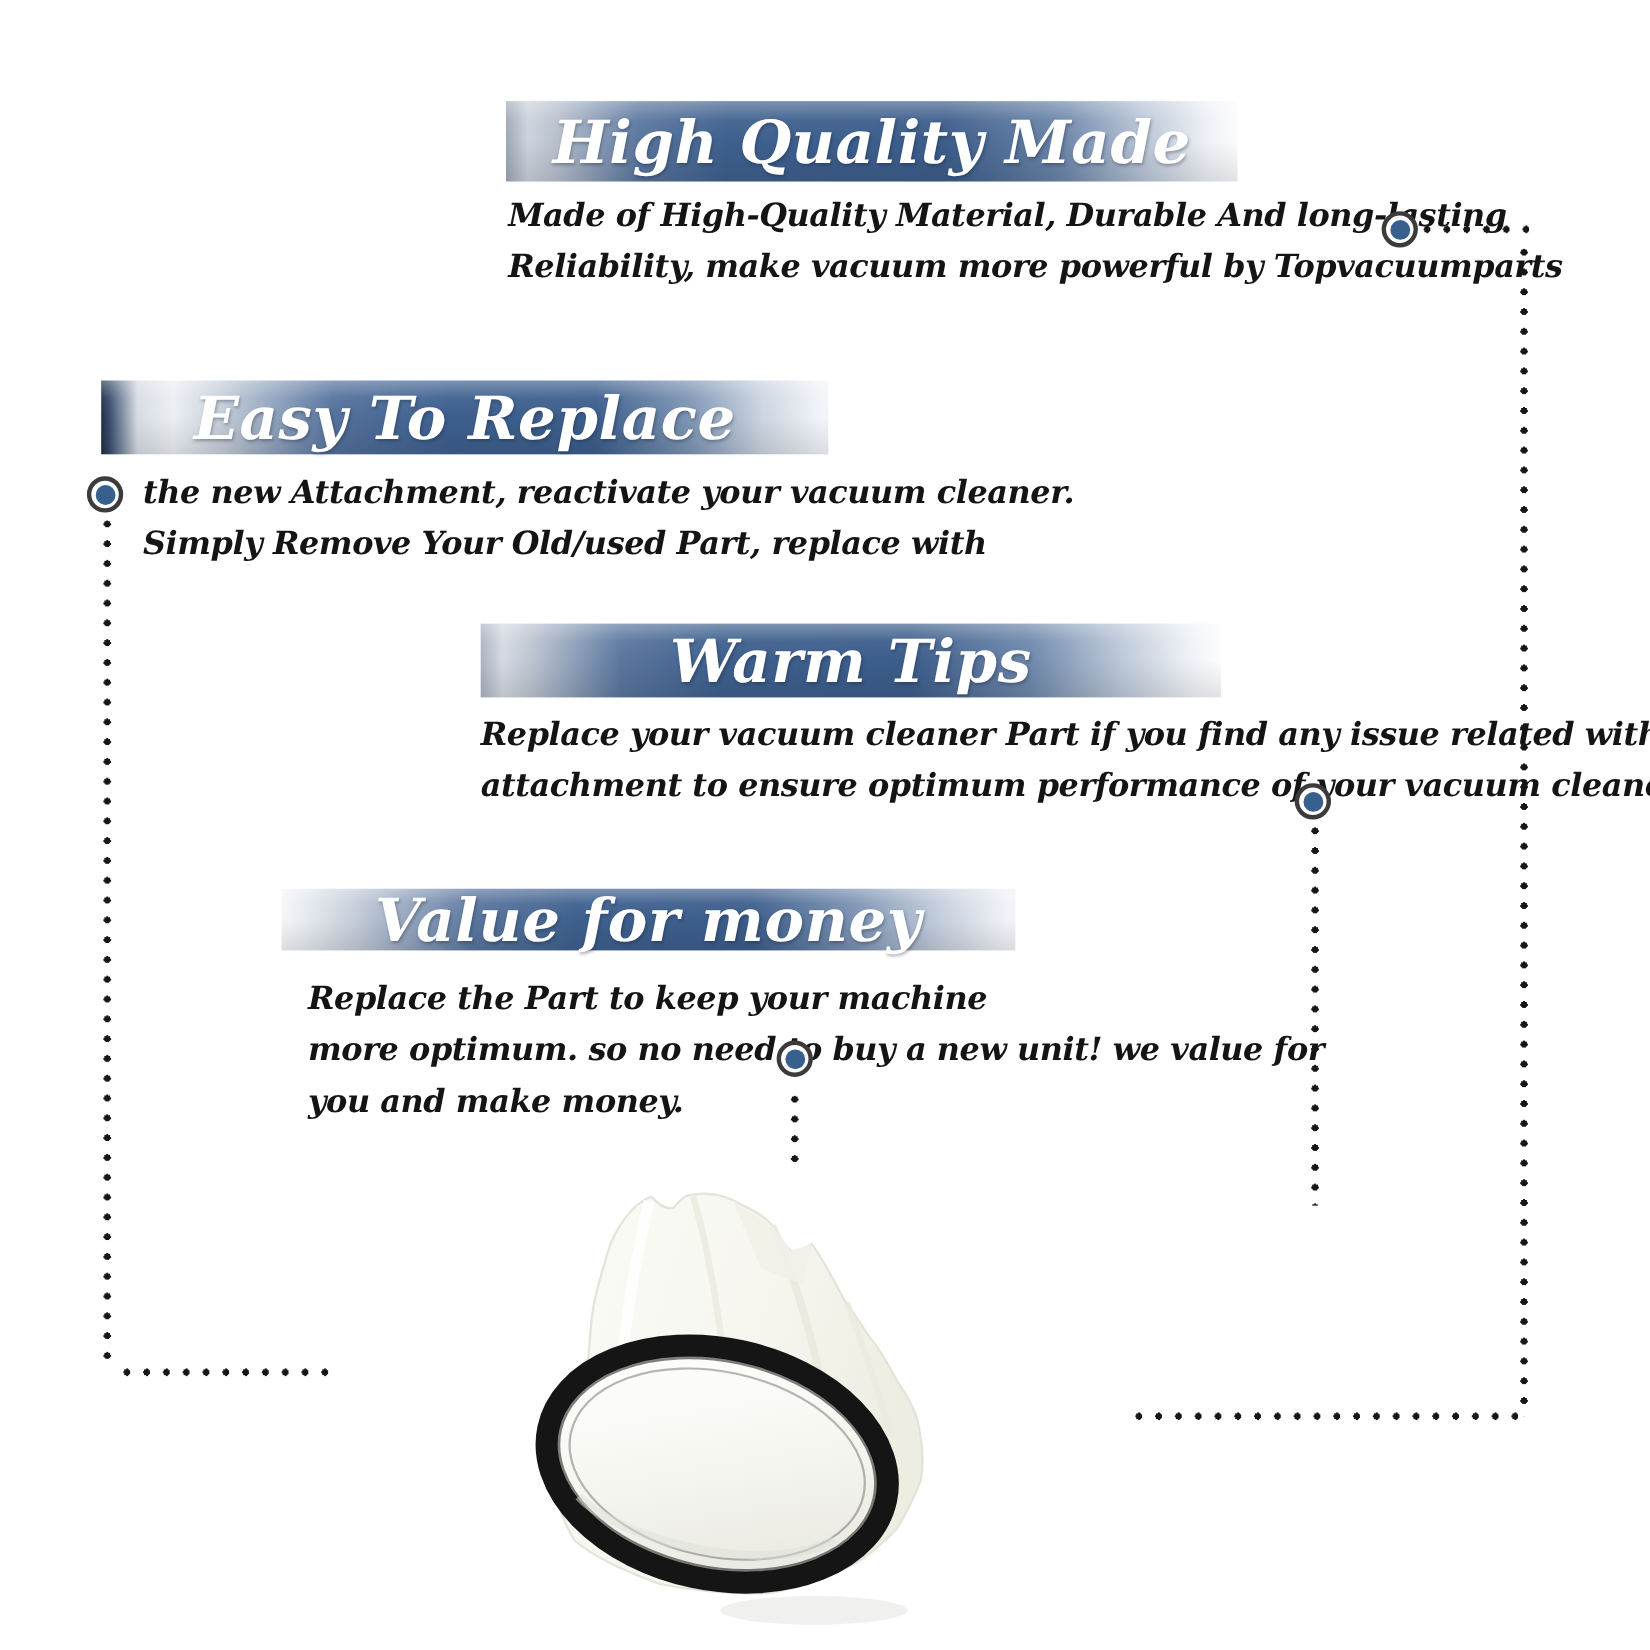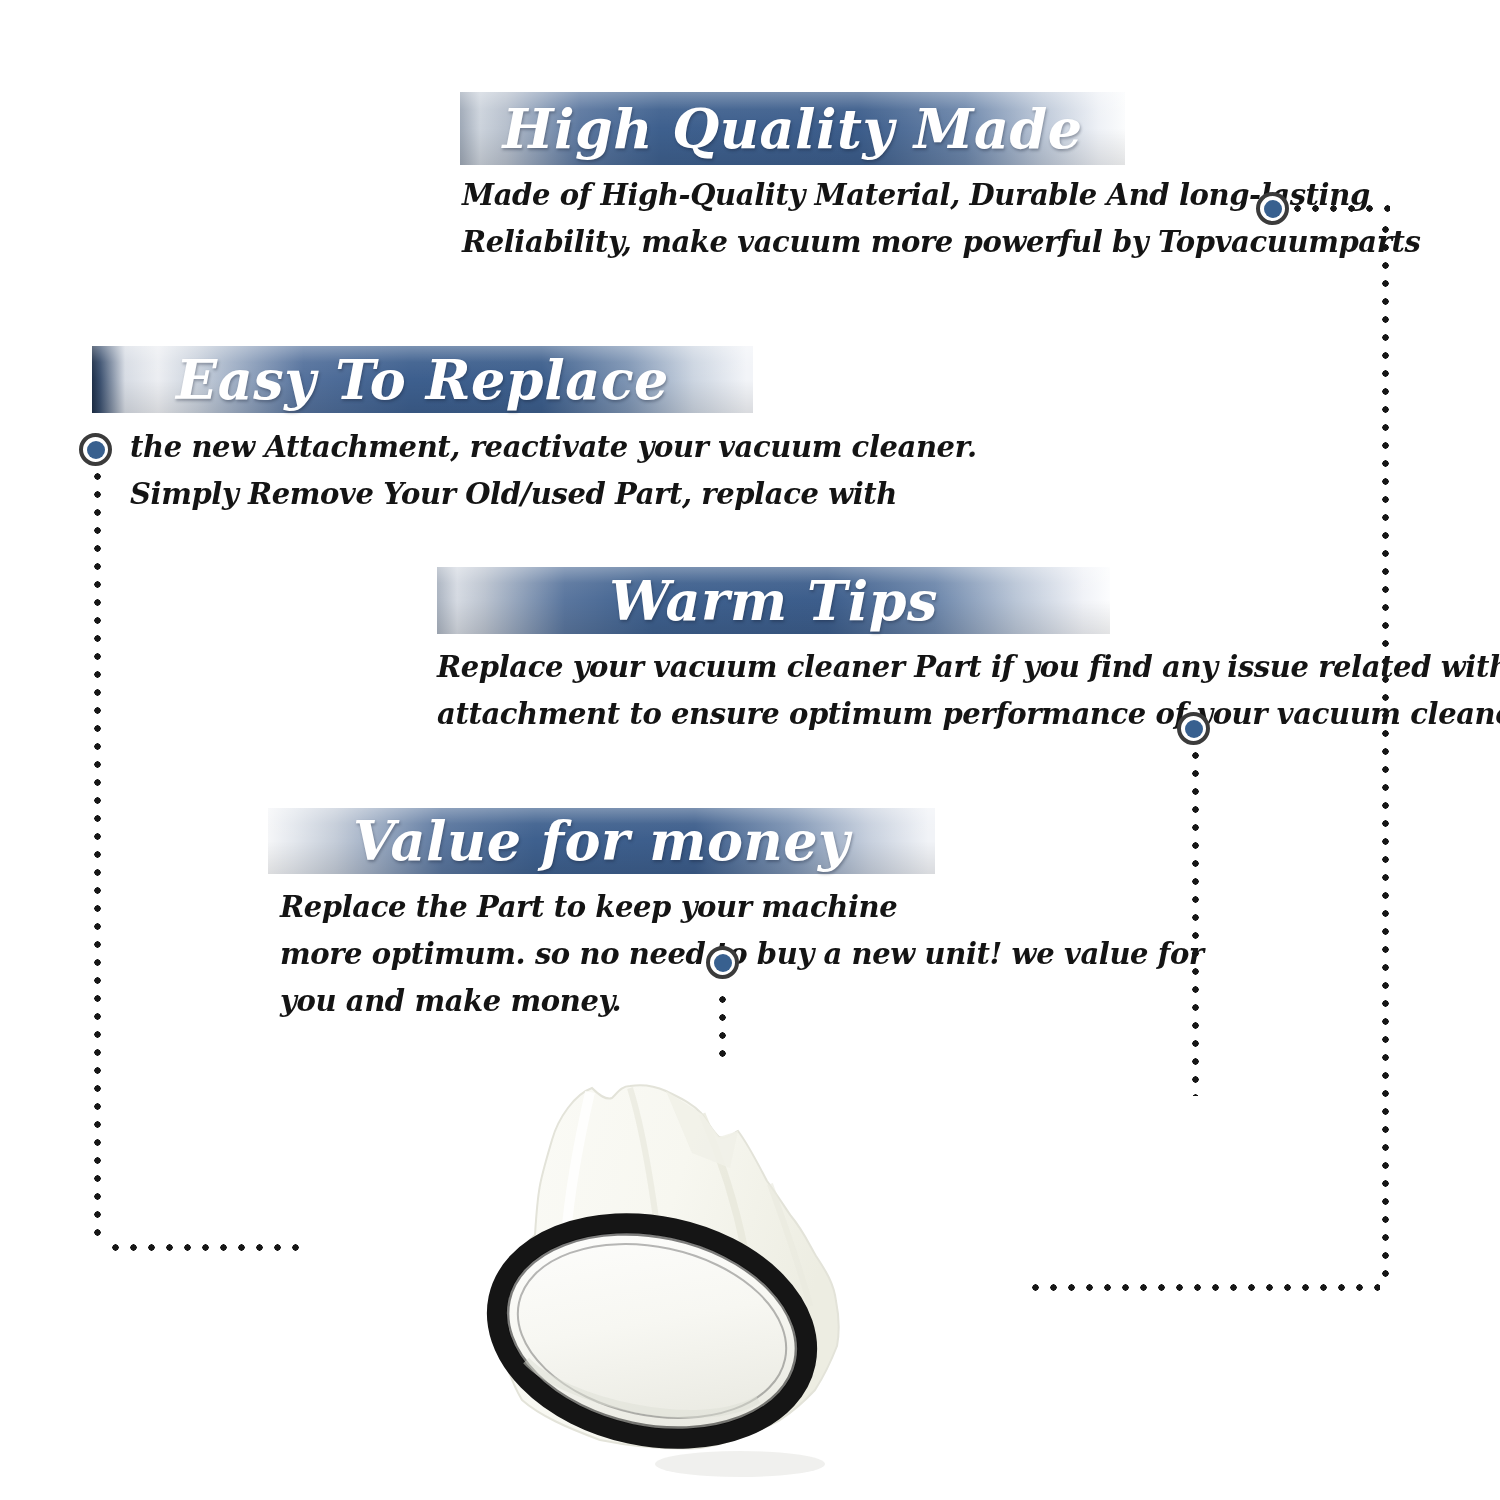--- a/index.html
+++ b/index.html
@@ -19,21 +19,21 @@
     position:relative;z-index:1;color:#ffffff;
     font-style:italic;font-weight:700;font-size:54px;letter-spacing:.5px;
     text-shadow:1px 2px 3px rgba(20,30,50,.35);white-space:nowrap;
   }
   .banner-1{left:460px;top:92px;width:665px;height:73px;
     background:linear-gradient(90deg,#9ea8b6 0%,#ccd3dc 3%,#b7c0cd 7%,#5b779f 18%,#3e608e 30%,#3c5d8b 60%,#6c86aa 76%,#b9c5d6 87%,#eef1f6 96%,#fbfcfd 100%);}
   .banner-2{left:92px;top:346px;width:661px;height:67px;
     background:linear-gradient(90deg,#1e2f48 0%,#3a4f6e 1.2%,#d7dce4 5%,#eceef2 10%,#c9d1dc 16%,#54719c 32%,#3d5f8e 48%,#3c5e8c 68%,#7e95b4 81%,#ccd5e1 91%,#f2f4f8 99%);}
   .banner-3{left:437px;top:567px;width:673px;height:67px;
     background:linear-gradient(90deg,#aab3c0 0%,#d5dae2 3%,#bcc4d0 7%,#5a769e 19%,#3e608e 32%,#3c5d8b 58%,#6d87ab 74%,#bac6d7 86%,#f0f2f7 96%,#fcfdfe 100%);}
-  .banner-4{left:268px;top:808px;width:667px;height:66px;
+  .banner-4{left:256px;top:808px;width:667px;height:56px;
     background:linear-gradient(90deg,#f5f6f8 0%,#e3e7ed 4%,#c5cdd9 10%,#5a769e 26%,#3e608e 40%,#3c5d8b 64%,#7b92b2 78%,#c6cfdd 90%,#f1f3f7 99%);}
   
   .body-text{
     position:absolute;color:#141414;font-style:italic;font-weight:700;
     font-size:29px;line-height:47px;letter-spacing:-.4px;
   }
   .body-text div{white-space:nowrap;}
   .body-1{left:462px;top:172px;}
   .body-2{left:130px;top:424px;}
   .body-3{left:437px;top:644px;width:845px;text-align:center;}

